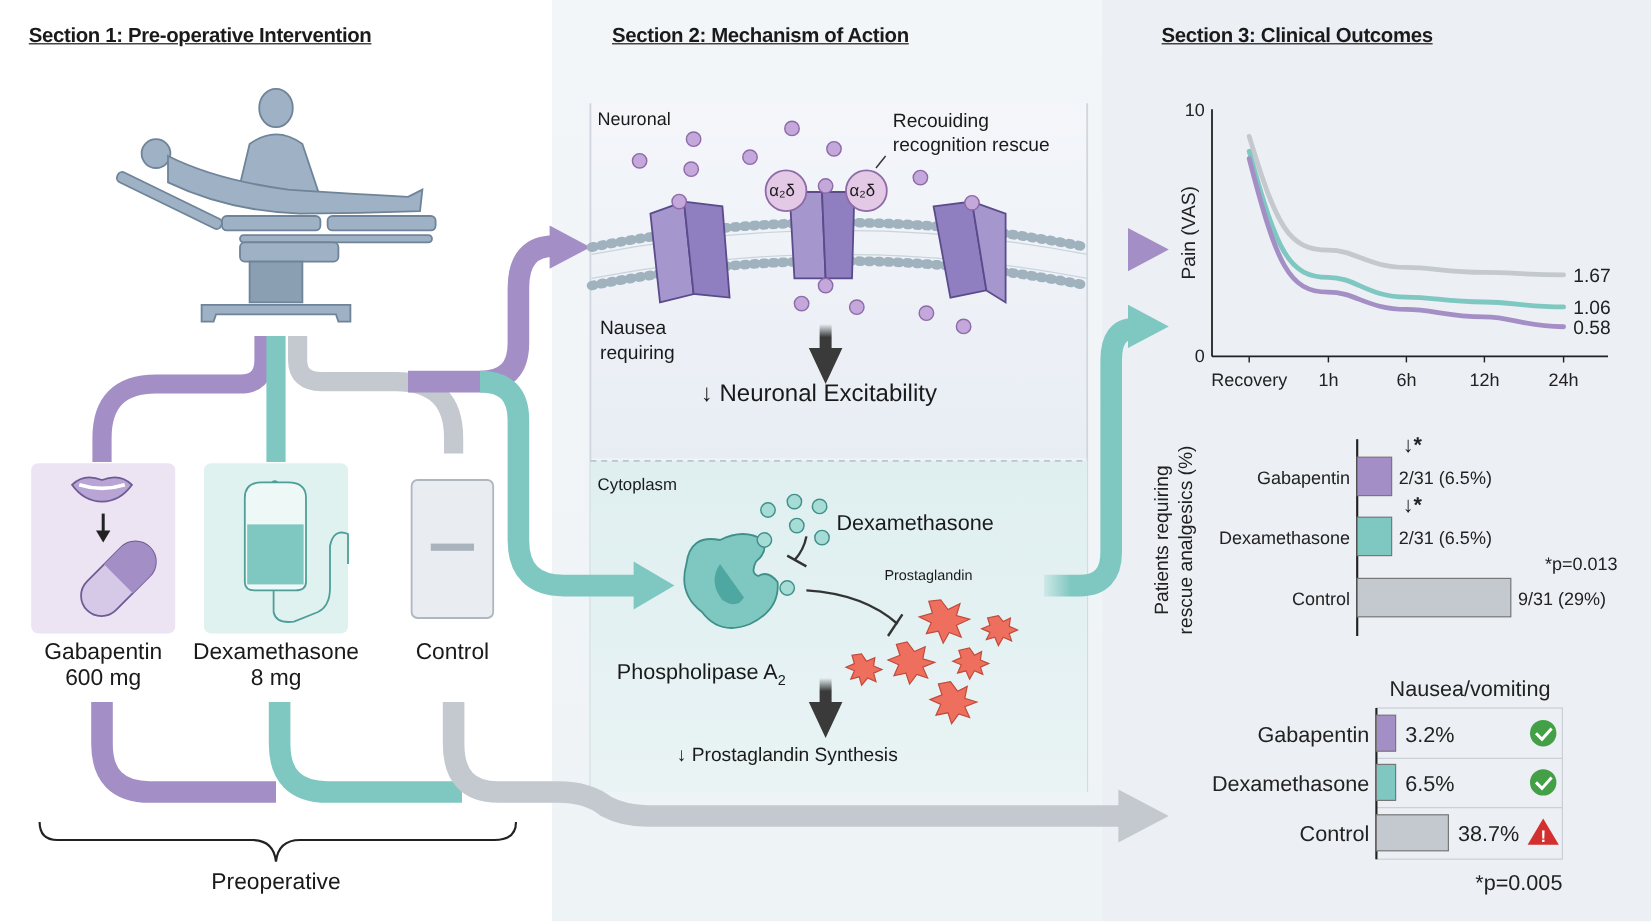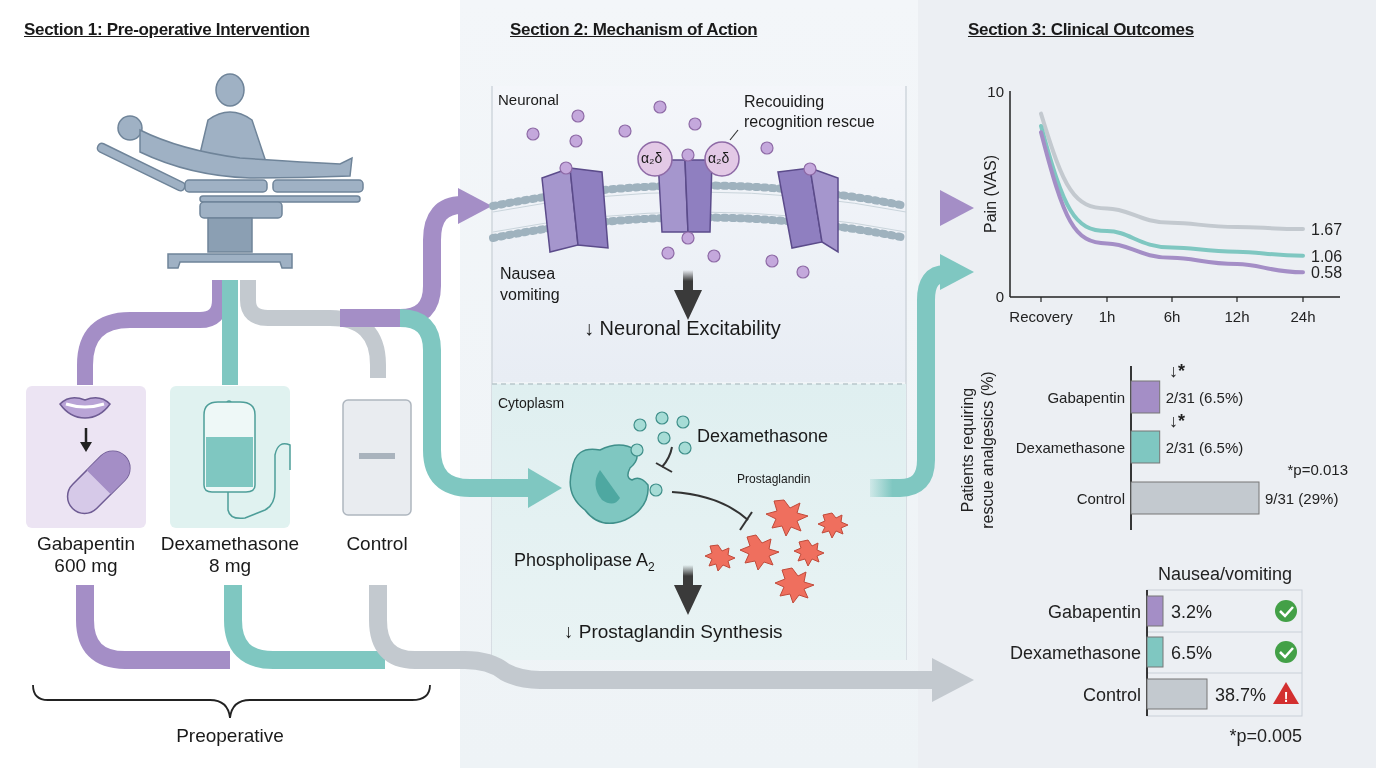--- a/index.html
+++ b/index.html
@@ -284,28 +284,28 @@
 
 <div class="txt small" style="left:498px;top:91px;">Neuronal</div>
 <div class="txt" style="left:744px;top:92px;font-size:16px;line-height:20px;">
   <div>Recouiding</div>
   <div>recognition rescue</div>
 </div>
 <div class="txt" style="left:641px;top:150px;font-size:14px;">α₂δ</div>
 <div class="txt" style="left:708px;top:150px;font-size:14px;">α₂δ</div>
 <div class="txt" style="left:500px;top:263px;font-size:16px;line-height:21px;">
   <div>Nausea</div>
-  <div>vomiting</div>
+  <div>requiring</div>
 </div>
 <div class="txt mid" style="left:584px;top:317px;">
   <span>↓</span>
   <span>Neuronal Excitability</span>
 </div>
 <div class="txt small" style="left:498px;top:395px;font-size:14px;">Cytoplasm</div>
 <div class="txt" style="left:697px;top:426px;font-size:18px;">Dexamethasone</div>
 <div class="txt" style="left:737px;top:472px;font-size:12px;">Prostaglandin</div>
 <div class="txt" style="left:514px;top:550px;font-size:18px;text-align:right;">
   <span>Phospholipase A</span><sub style="font-size:12px;">2</sub>
 </div>
-<div class="txt" style="left:564px;top:621px;font-size:19px;">
+<div class="txt" style="left:564px;top:621px;font-size:16px;">
   <span>↓</span>
   <span>Prostaglandin Synthesis</span>
 </div>
 
 </body></html>

